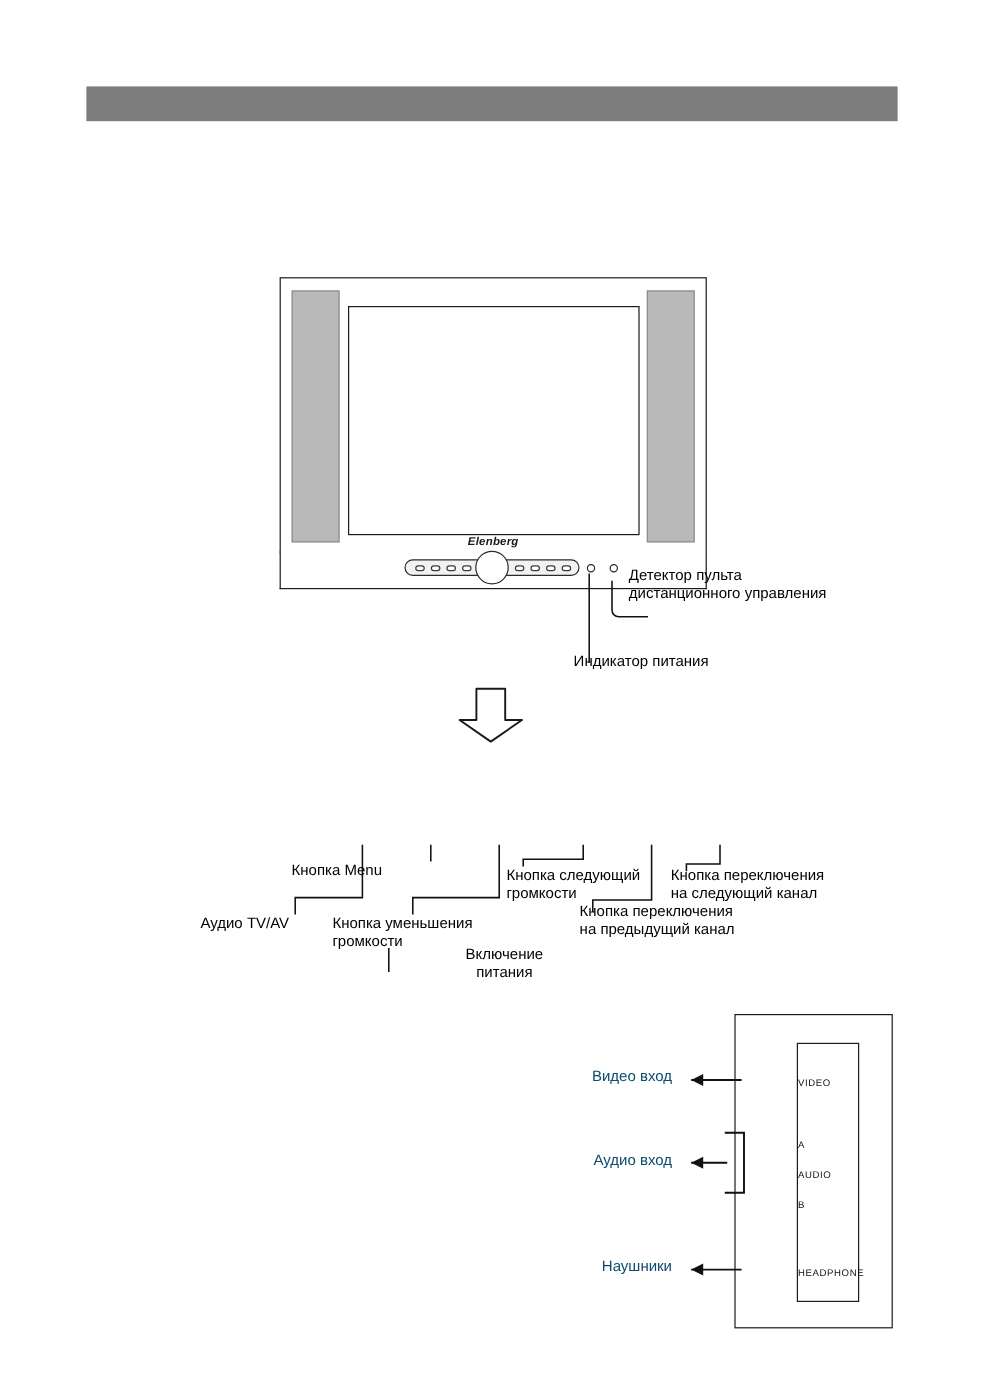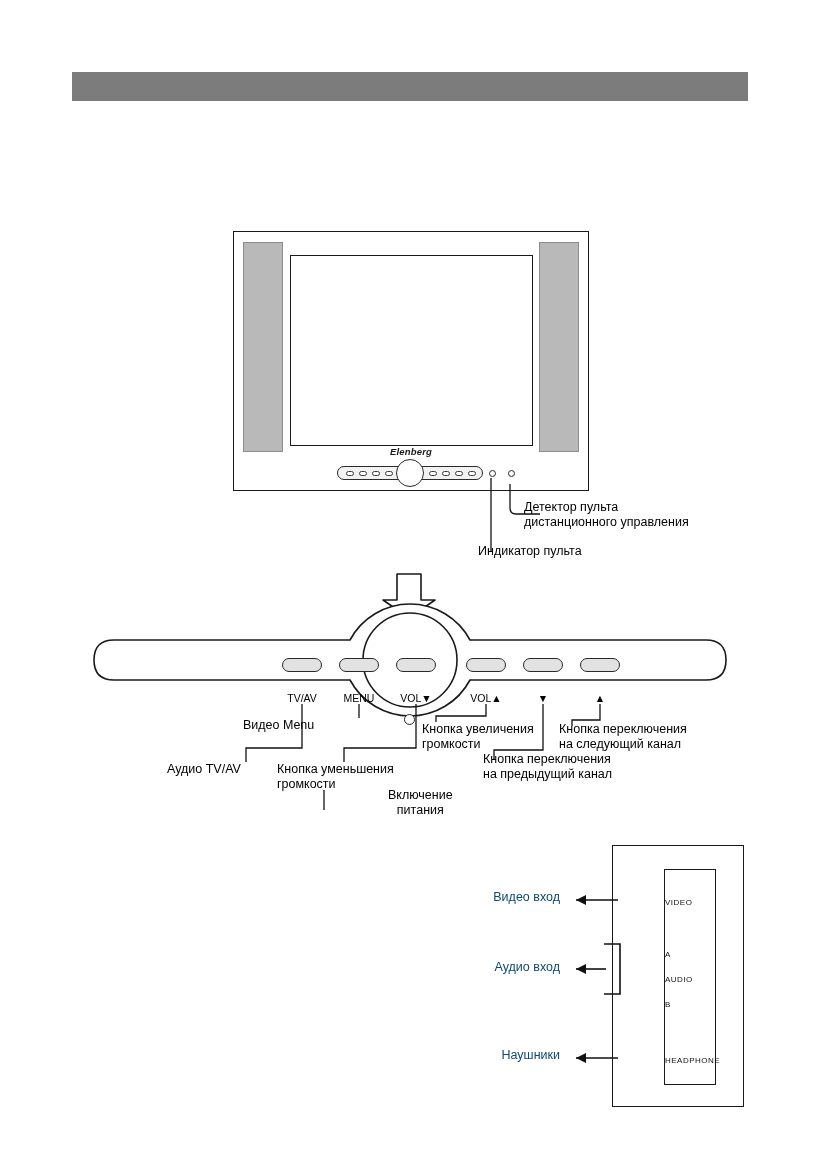--- a/index.html
+++ b/index.html
@@ -259,82 +259,57 @@
     <div class="tv-mini-btn" style="left:222px"></div>
     <div class="tv-mini-btn" style="left:235px"></div>
     <div class="tv-ctrl-knob"></div>
     <div class="tv-led power"></div>
     <div class="tv-led sensor"></div>
   </div>
 
   <svg style="position:absolute;left:480px;top:470px;width:80px;height:60px">
     <path d="M30,14 L30,38 Q30,44 36,44 L60,44" fill="none" stroke="#111" stroke-width="1.3"></path>
   </svg>
-  <div class="callout" style="left:524px; top:500px;">Детектор пульта
+  <div class="callout" style="left:524px; top:472px;">Детектор пульта
 дистанционного управления</div>
 
   <svg style="position:absolute;left:460px;top:470px;width:80px;height:90px">
     <path d="M31,8 L31,82" fill="none" stroke="#111" stroke-width="1.3"></path>
   </svg>
-  <div class="callout" style="left:478px; top:544px;">Индикатор пульта</div>
+  <div class="callout" style="left:478px; top:544px;">Индикатор питания</div>
 
   <svg class="big-arrow" viewBox="0 0 58 48">
     <path d="M17,2 L41,2 L41,28 L55,28 L29,46 L3,28 L17,28 Z" fill="#ffffff" stroke="#1a1a1a" stroke-width="1.6" stroke-linejoin="round"></path>
   </svg>
 
-  <div class="panel-wrap">
-    <svg viewBox="0 0 648 90" style="position:absolute;left:0;top:0;width:648px;height:90px">
-      <path d="M28,26 Q8,26 8,46 Q8,66 28,66 L264,66
-               A68,68 0 0 0 384,66
-               L620,66 Q640,66 640,46 Q640,26 620,26 L384,26
-               A68,68 0 0 0 264,26 Z" fill="#ffffff" stroke="#1a1a1a" stroke-width="1.6"></path>
-      <circle cx="324" cy="46" r="47" fill="#ffffff" stroke="#1a1a1a" stroke-width="1.6"></circle>
-    </svg>
-
-    <div class="panel-btn" style="left:196px"></div>
-    <div class="panel-btn" style="left:253px"></div>
-    <div class="panel-btn" style="left:310px"></div>
-    <div class="panel-btn" style="left:380px"></div>
-    <div class="panel-btn" style="left:437px"></div>
-    <div class="panel-btn" style="left:494px"></div>
-
-    <div class="panel-label" style="left:181px">TV/AV</div>
-    <div class="panel-label" style="left:238px">MENU</div>
-    <div class="panel-label" style="left:295px">VOL▼</div>
-    <div class="panel-label" style="left:365px">VOL▲</div>
-    <div class="panel-label" style="left:422px">▼</div>
-    <div class="panel-label" style="left:479px">▲</div>
-
-    <div class="panel-power-dot"></div>
-  </div>
 
   <svg style="position:absolute;left:86px;top:700px;width:648px;height:130px">
 
     <path d="M273,4 L273,18" fill="none" stroke="#111" stroke-width="1.3"></path>
 
     <path d="M216,4 L216,48 L160,48 L160,62" fill="none" stroke="#111" stroke-width="1.3"></path>
 
     <path d="M330,4 L330,48 L258,48 L258,62" fill="none" stroke="#111" stroke-width="1.3"></path>
 
     <path d="M238,110 L238,90" fill="none" stroke="#111" stroke-width="1.3"></path>
 
     <path d="M400,4 L400,16 L350,16 L350,22" fill="none" stroke="#111" stroke-width="1.3"></path>
 
     <path d="M457,4 L457,50 L408,50 L408,60" fill="none" stroke="#111" stroke-width="1.3"></path>
 
     <path d="M514,4 L514,20 L486,20 L486,26" fill="none" stroke="#111" stroke-width="1.3"></path>
   </svg>
 
-  <div class="callout" style="left:243px; top:718px;">Видео Menu</div>
+  <div class="callout" style="left:243px; top:718px;">Кнопка Menu</div>
   <div class="callout" style="left:167px; top:762px;">Аудио TV/AV</div>
   <div class="callout" style="left:277px; top:762px; text-align:left;">Кнопка уменьшения
 громкости</div>
   <div class="callout" style="left:388px; top:788px; text-align:center;">Включение
 питания</div>
-  <div class="callout" style="left:422px; top:722px;">Кнопка увеличения
+  <div class="callout" style="left:422px; top:722px;">Кнопка следующий
 громкости</div>
   <div class="callout" style="left:483px; top:752px;">Кнопка переключения
 на предыдущий канал</div>
   <div class="callout" style="left:559px; top:722px;">Кнопка переключения
 на следующий канал</div>
 
   <div class="jack-wrap">
     <div class="jack-outer"></div>
     <div class="jack-inner">
       <div class="jack-label" style="left:0; top:28px;">VIDEO</div>

